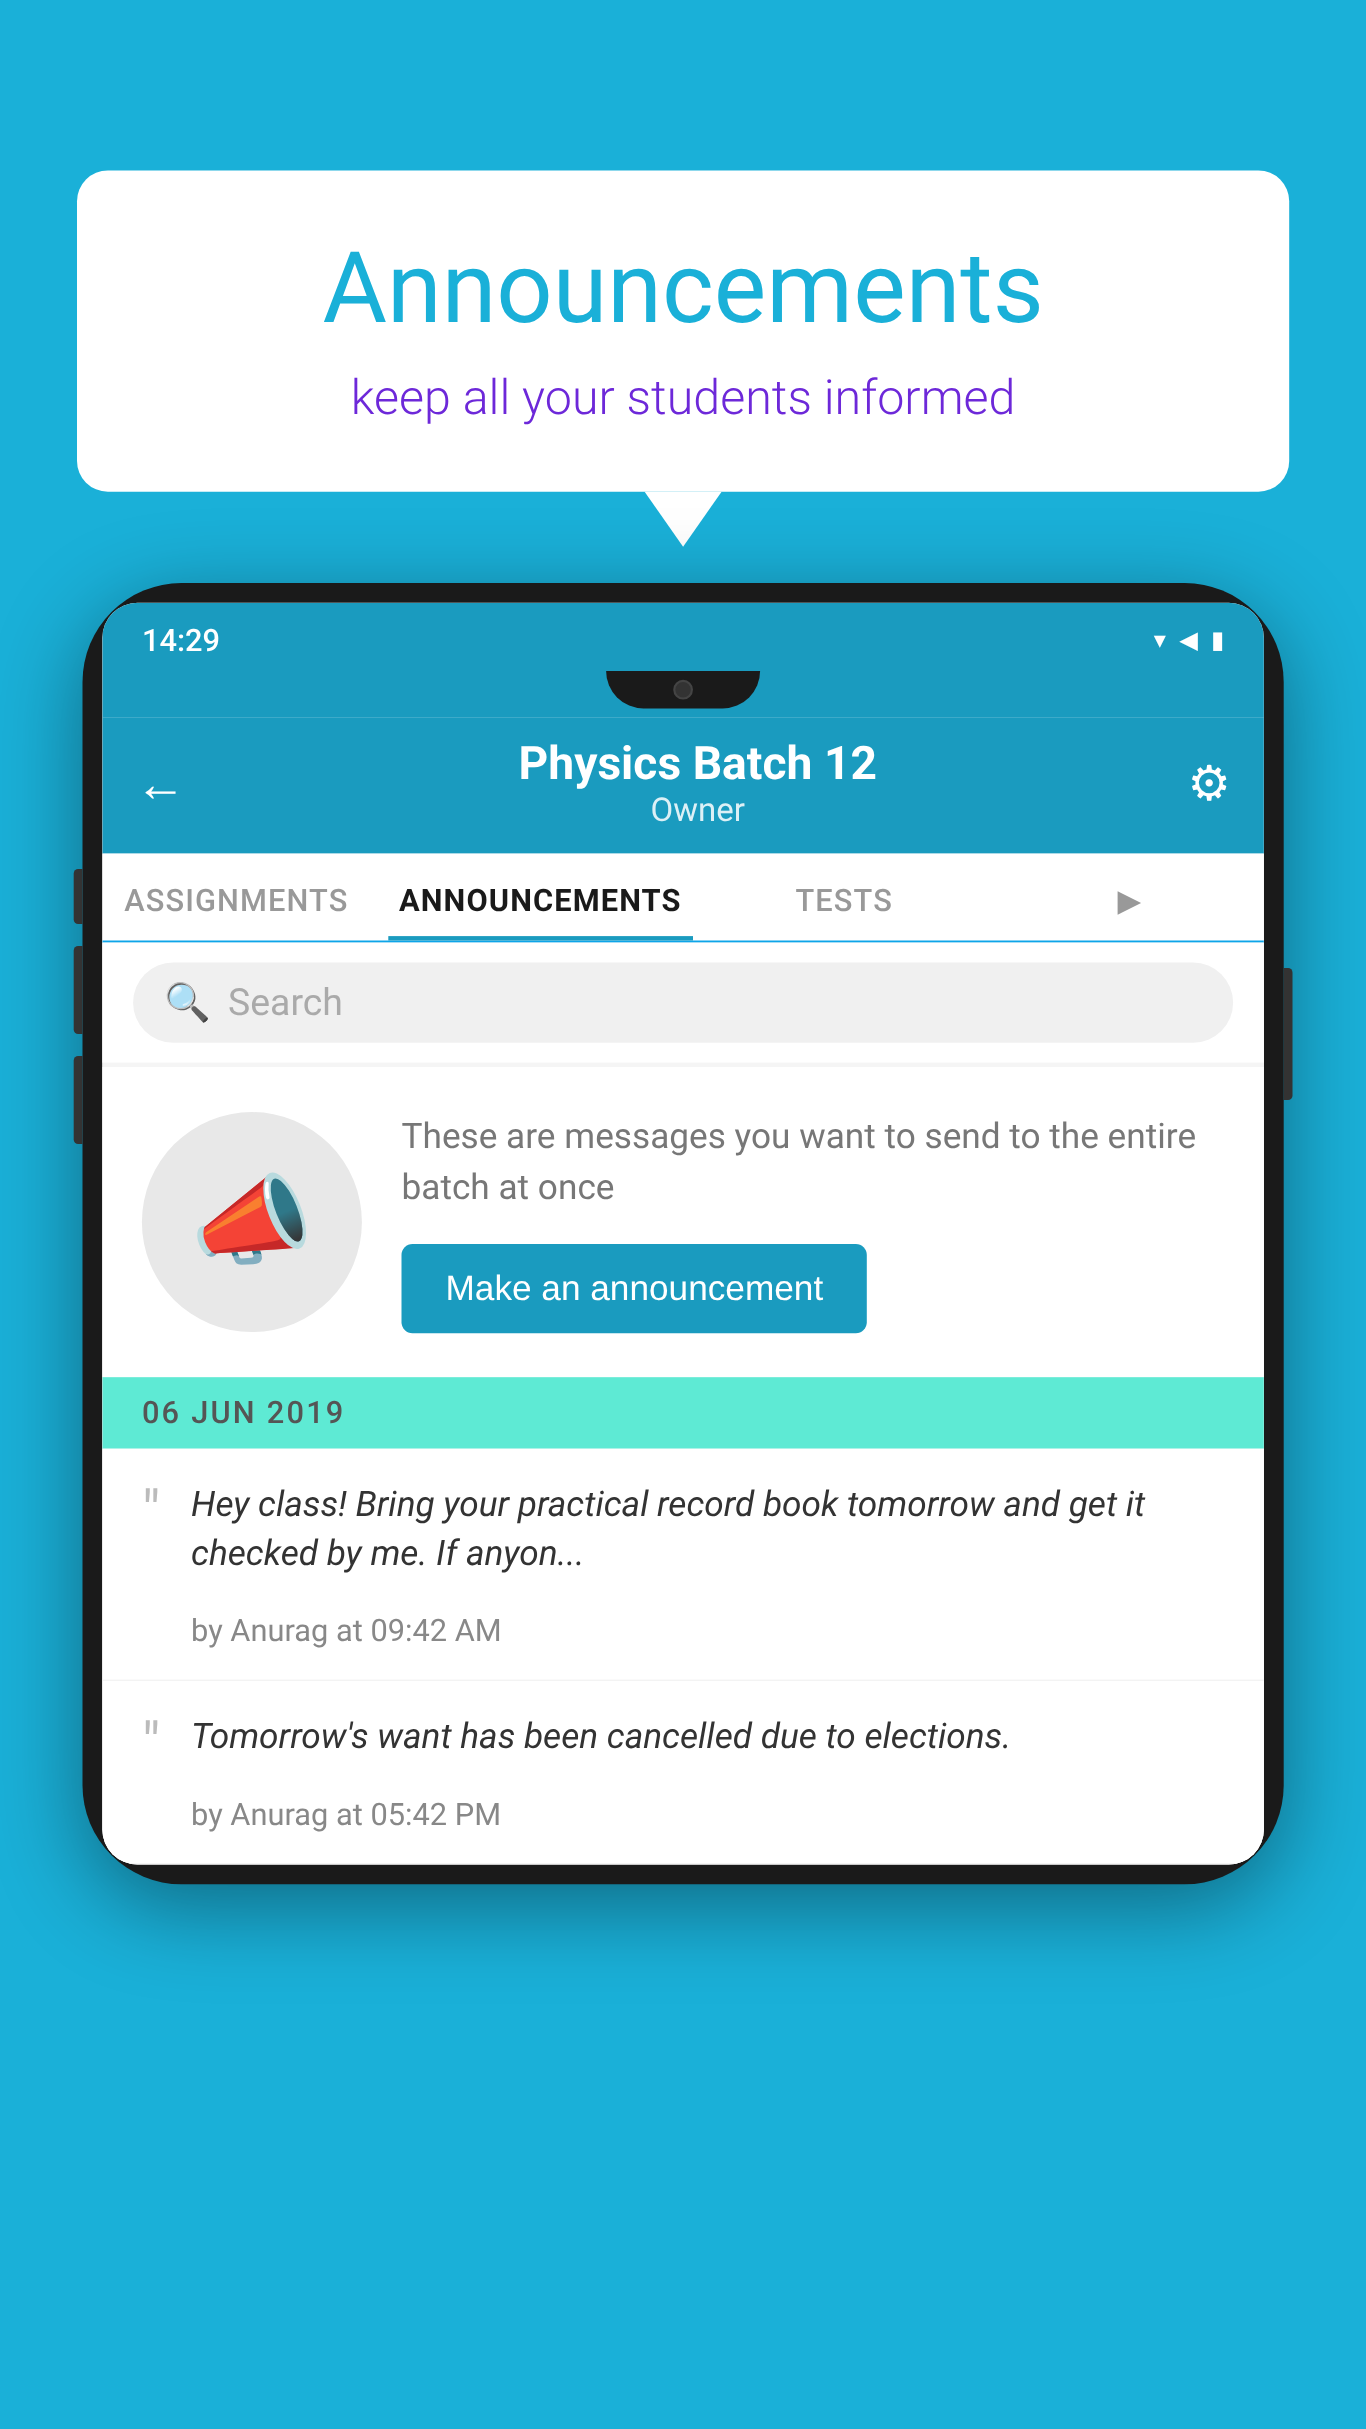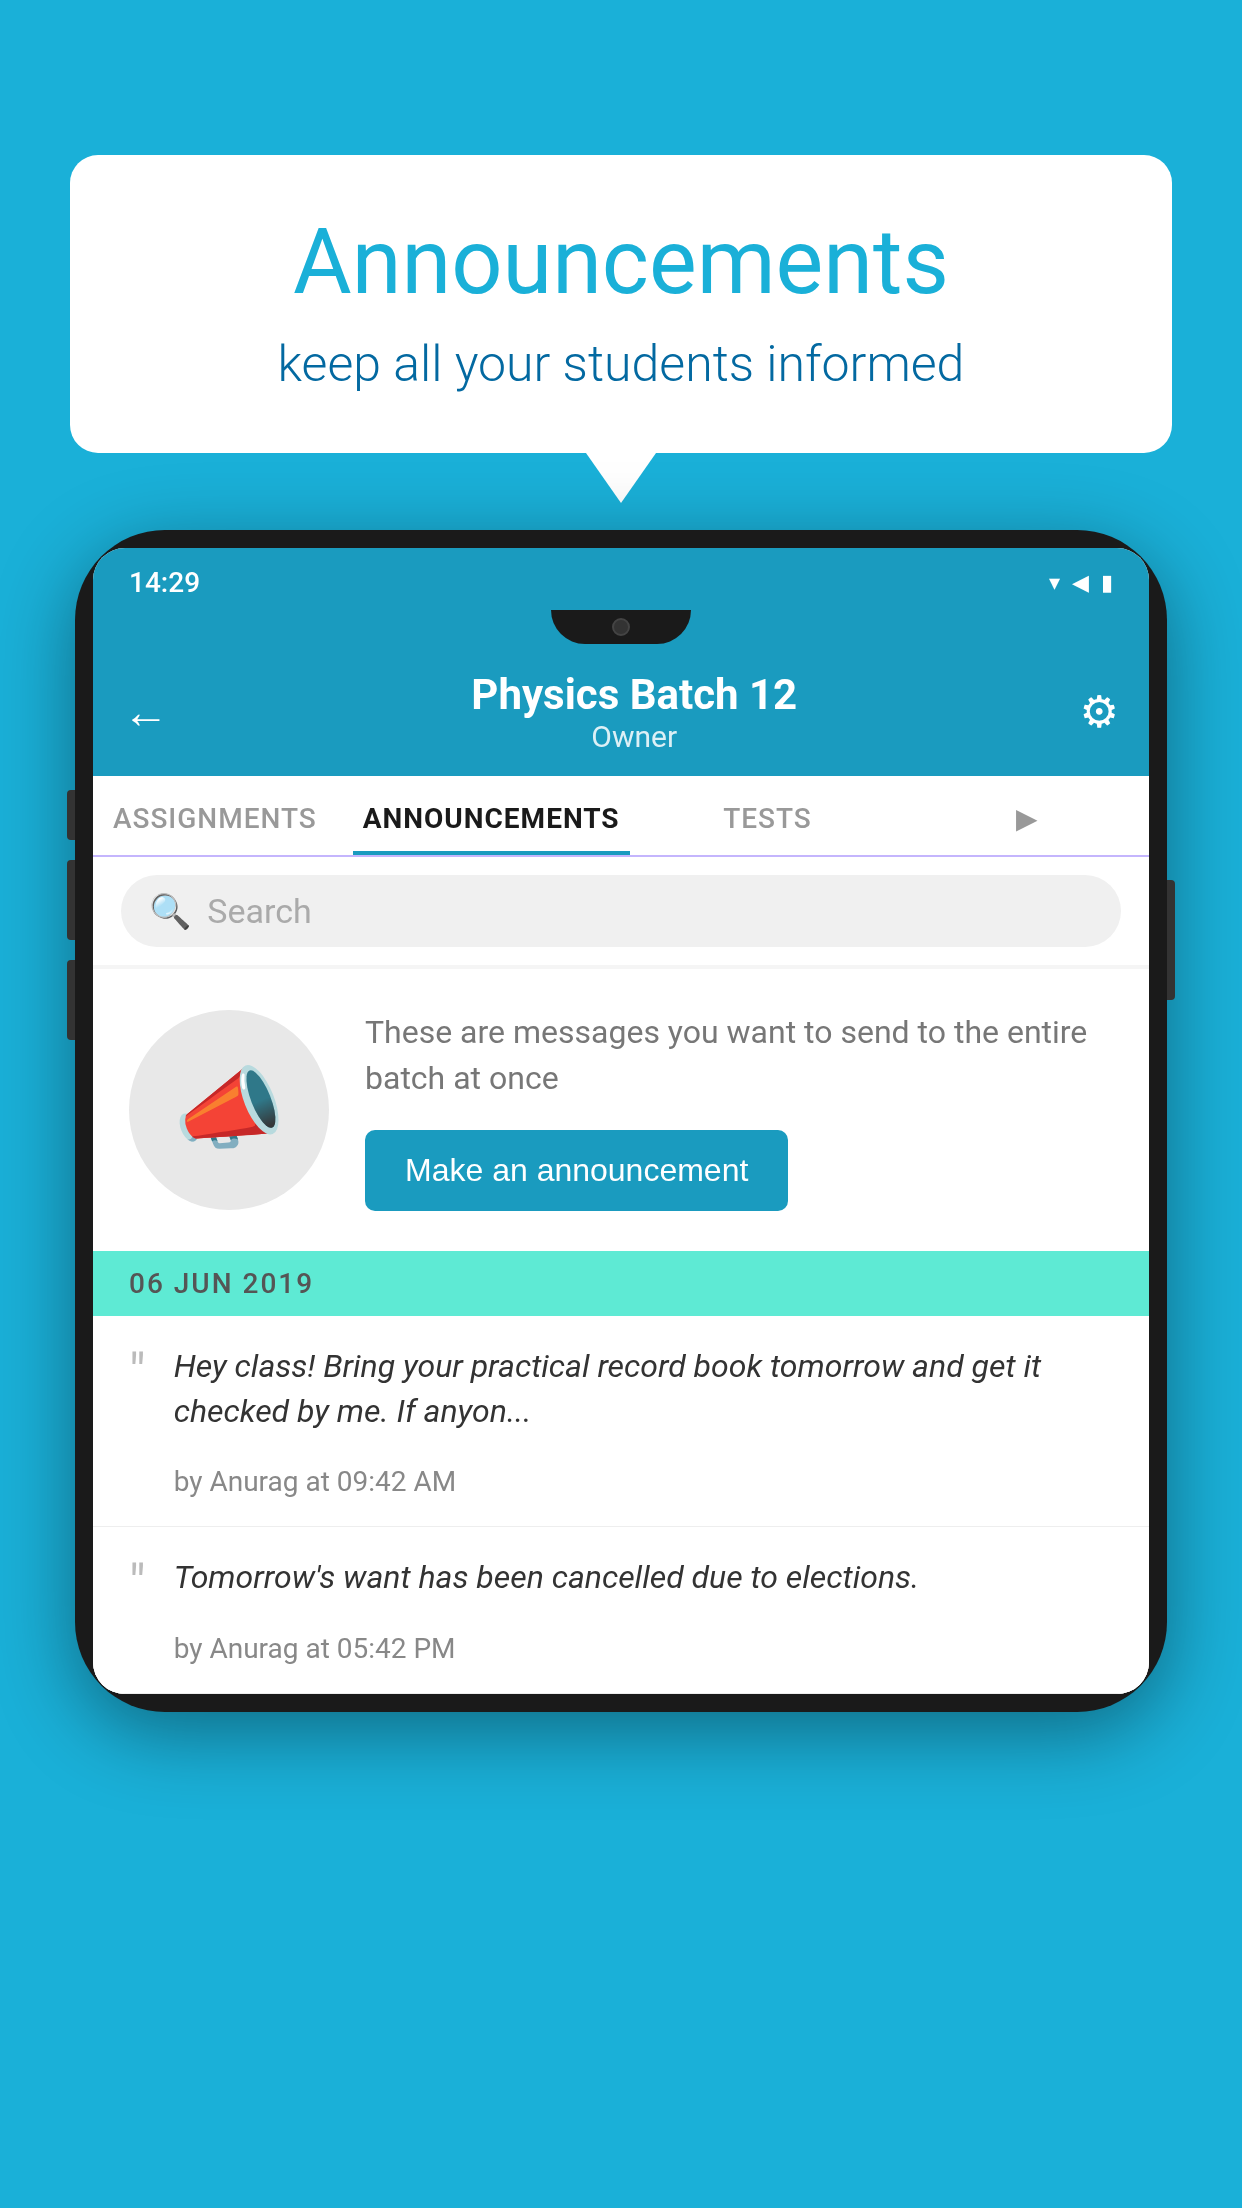--- a/index.html
+++ b/index.html
@@ -33,22 +33,22 @@
     }
 
     .speech-bubble-title {
       color: #1ab0d8;
       font-size: 90px;
       font-weight: 400;
       margin-bottom: 20px;
     }
 
     .speech-bubble-subtitle {
-      color: #0369a1;
-      font-size: 50px;
+      color: #6d28d9;
+      font-size: 44px;
       font-weight: 300;
     }
 
     .speech-bubble-tail {
       width: 0;
       height: 0;
       border-left: 35px solid transparent;
       border-right: 35px solid transparent;
       border-top: 50px solid #ffffff;
     }
@@ -158,21 +158,21 @@
     .settings-icon {
       color: white;
       font-size: 44px;
       cursor: pointer;
     }
 
     
     .tabs-bar {
       background: #ffffff;
       display: flex;
-      border-bottom: 2px solid #c4b5fd;
+      border-bottom: 2px solid #0ea5e9;
       gap: 16px;
     }
 
     .tab-item {
       flex: 1;
       text-align: center;
       padding: 26px 10px 20px;
       font-size: 28px;
       font-weight: 500;
       color: #999999;

